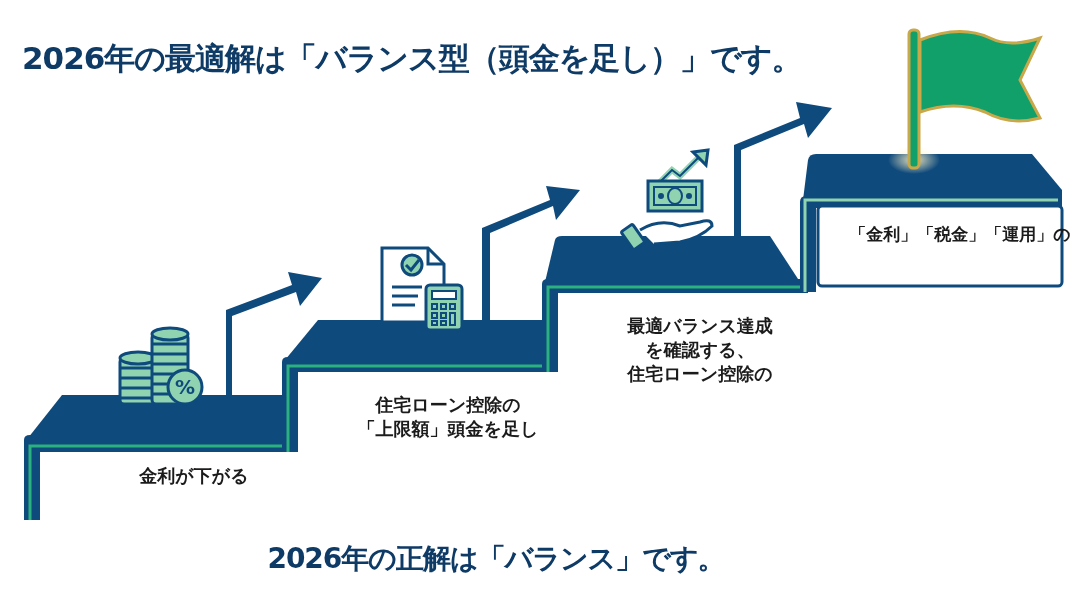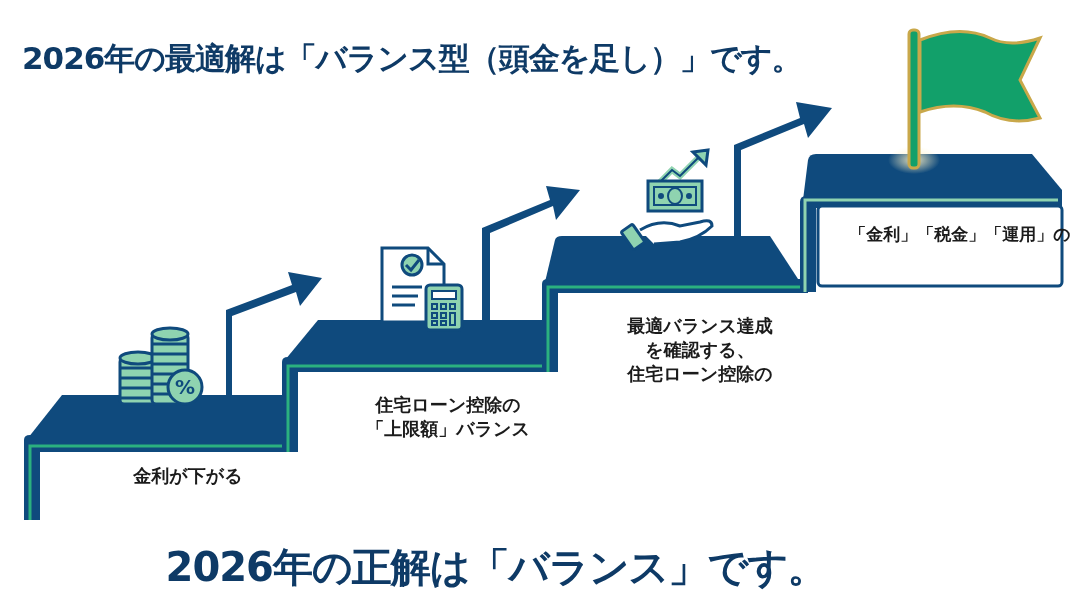--- a/index.html
+++ b/index.html
@@ -1,20 +1,20 @@
 <!DOCTYPE html>
 <html><head>
 <meta charset="utf-8">
 <style>
   html, body { margin:0; padding:0; }
   body { width:1088px; height:612px; background:#ffffff; position:relative; overflow:hidden;
          font-family:"DejaVu Sans", "Liberation Sans", sans-serif; }
   .title { position:absolute; left:22px; top:38px; font-size:31px; font-weight:bold; color:#0e3a66;
            letter-spacing:-1px; white-space:nowrap; }
-  .bottom-title { position:absolute; left:0; width:992px; top:540px; text-align:center; font-size:40px;
+  .bottom-title { position:absolute; left:0; width:992px; top:540px; text-align:center; font-size:28px;
            font-weight:bold; color:#0e3a66; letter-spacing:-1px; white-space:nowrap; }
   svg.stairs { position:absolute; left:0; top:0; }
   .label { position:absolute; text-align:center; font-size:18px; font-weight:bold; color:#1b1b1b;
            line-height:24px; white-space:nowrap;padding-left:20px; }
   .label div { display:block; }
 </style>
 </head>
 <body>
 
 <div class="title">2026年の最適解は「バランス型（頭金を足し）」です。</div>
@@ -130,27 +130,27 @@
       <stop offset="100%" stop-color="#fff3c4" stop-opacity="0"></stop>
     </radialGradient>
   </defs>
   <g>
     <ellipse cx="914" cy="160" rx="26" ry="14" fill="url(#flagGlow)"></ellipse>
     <path d="M920 40 Q960 24 990 38 Q1010 48 1040 38 L1020 80 L1040 118 Q1010 126 985 112 Q955 100 920 112 Z" fill="#12a06a" stroke="#c9a84a" stroke-width="3"></path>
     <rect x="909" y="30" width="10" height="138" rx="4" fill="#12a06a" stroke="#c9a84a" stroke-width="3"></rect>
   </g>
 </svg>
 
-<div class="label" style="left:52px; top:464px; width:232px;">
+<div class="label" style="left:58px; top:464px; width:232px;">
   <div>金利が下がる</div>
 </div>
 
 <div class="label" style="left:318px; top:393px; width:220px;">
   <div>住宅ローン控除の</div>
-  <div>「上限額」バランス</div>
+  <div>「上限額」頭金を足し</div>
 </div>
 
 <div class="label" style="left:570px; top:314px; width:220px;">
   <div>最適バランス達成</div>
   <div>を確認する、</div>
   <div>住宅ローン控除の</div>
 </div>
 
 <div class="label" style="left:820px; top:222px; width:240px; font-size:17px;">
   <div>「金利」「税金」「運用」の</div>

